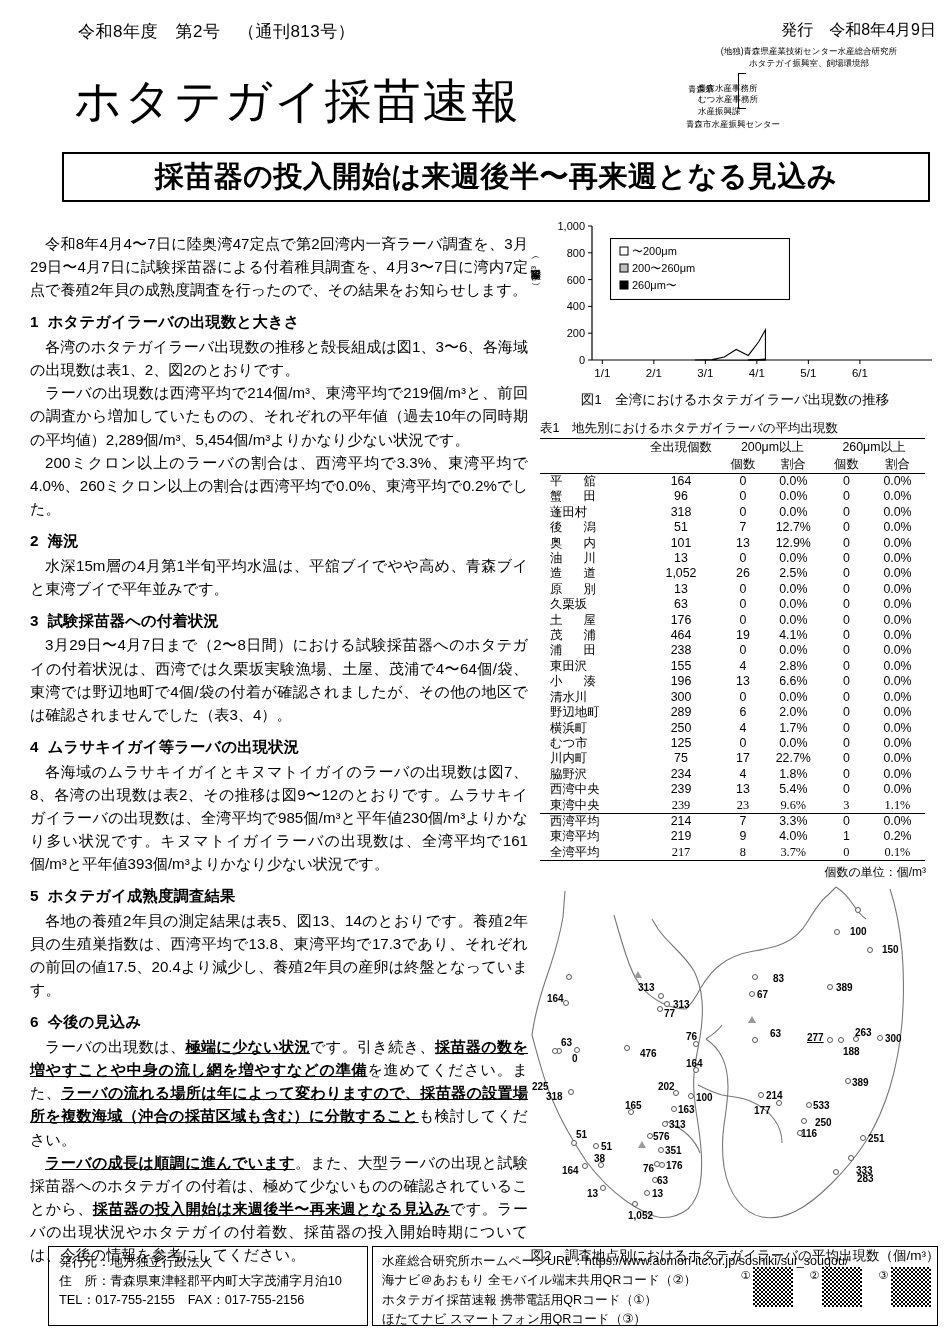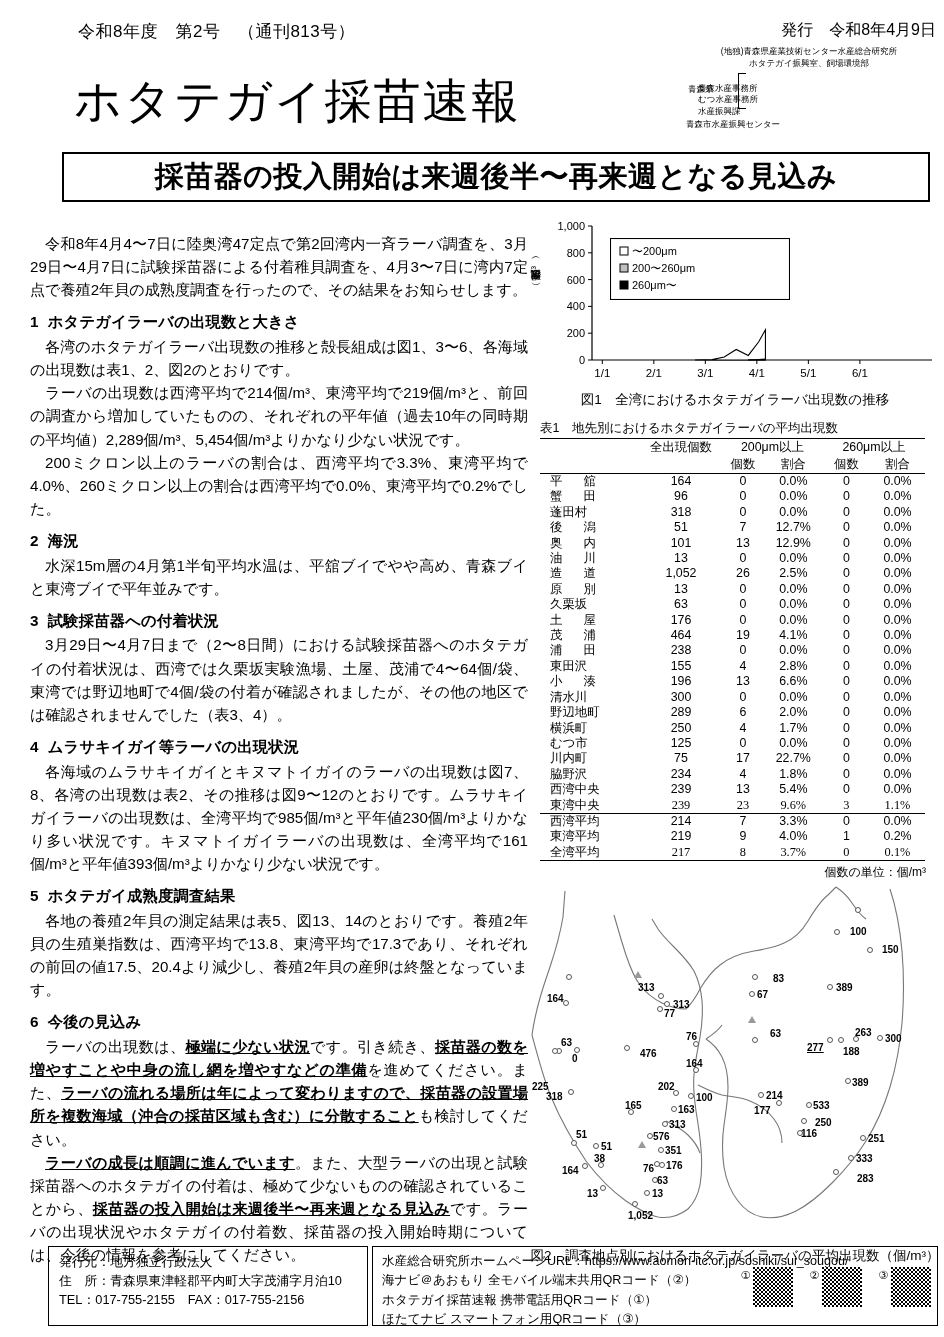--- a/index.html
+++ b/index.html
@@ -609,21 +609,21 @@
           <span class="pt" style="left: 227px; top: 104px;">67</span>
           <span class="circ" style="left: 297px; top: 99px;"></span>
           <span class="pt" style="left: 306px; top: 97px;">389</span>
           <span class="circ" style="left: 222px; top: 152px;"></span>
           <span class="pt" style="left: 240px; top: 143px;">63</span>
           <span class="circ" style="left: 323px; top: 151px;"></span>
           <span class="pt" style="left: 325px; top: 142px;">263</span>
           <span class="circ" style="left: 347px; top: 150px;"></span>
           <span class="pt" style="left: 355px; top: 148px;">300</span>
           <span class="circ" style="left: 297px; top: 152px;"></span>
-          <span class="pt" style="left: 277px; top: 157px; text-decoration: underline;">277</span>
+          <span class="pt" style="left: 277px; top: 147px; text-decoration: underline;">277</span>
           <span class="circ" style="left: 308px; top: 152px;"></span>
           <span class="pt" style="left: 313px; top: 161px;">188</span>
           <span class="circ" style="left: 33px; top: 115px;"></span>
           <span class="pt" style="left: 17px; top: 108px;">164</span>
           <span class="circ" style="left: 36px; top: 89px;"></span>
           <span class="circ" style="left: 26px; top: 163px;"></span>
           <span class="pt" style="left: 31px; top: 152px;">63</span>
           <span class="circ" style="left: 44px; top: 162px;"></span>
           <span class="pt" style="left: 42px; top: 168px;">0</span>
           <span class="circ" style="left: 22px; top: 163px;"></span>
@@ -668,21 +668,21 @@
           <span class="pt" style="left: 271px; top: 243px;">116</span>
           <span class="circ" style="left: 128px; top: 262px;"></span>
           <span class="pt" style="left: 135px; top: 260px;">351</span>
           <span class="circ" style="left: 68px; top: 277px;"></span>
           <span class="pt" style="left: 64px; top: 268px;">38</span>
           <span class="circ" style="left: 129px; top: 277px;"></span>
           <span class="pt" style="left: 136px; top: 275px;">176</span>
           <span class="circ" style="left: 124px; top: 276px;"></span>
           <span class="pt" style="left: 113px; top: 278px;">76</span>
           <span class="circ" style="left: 318px; top: 270px;"></span>
-          <span class="pt" style="left: 326px; top: 268px;">333</span>
+          <span class="pt" style="left: 326px; top: 280px;">333</span>
           <span class="circ" style="left: 52px; top: 278px;"></span>
           <span class="pt" style="left: 32px; top: 280px;">164</span>
           <span class="circ" style="left: 122px; top: 292px;"></span>
           <span class="pt" style="left: 127px; top: 290px;">63</span>
           <span class="circ" style="left: 303px; top: 284px;"></span>
           <span class="pt" style="left: 327px; top: 288px;">283</span>
           <span class="circ" style="left: 70px; top: 300px;"></span>
           <span class="pt" style="left: 57px; top: 303px;">13</span>
           <span class="circ" style="left: 114px; top: 305px;"></span>
           <span class="pt" style="left: 122px; top: 303px;">13</span>

